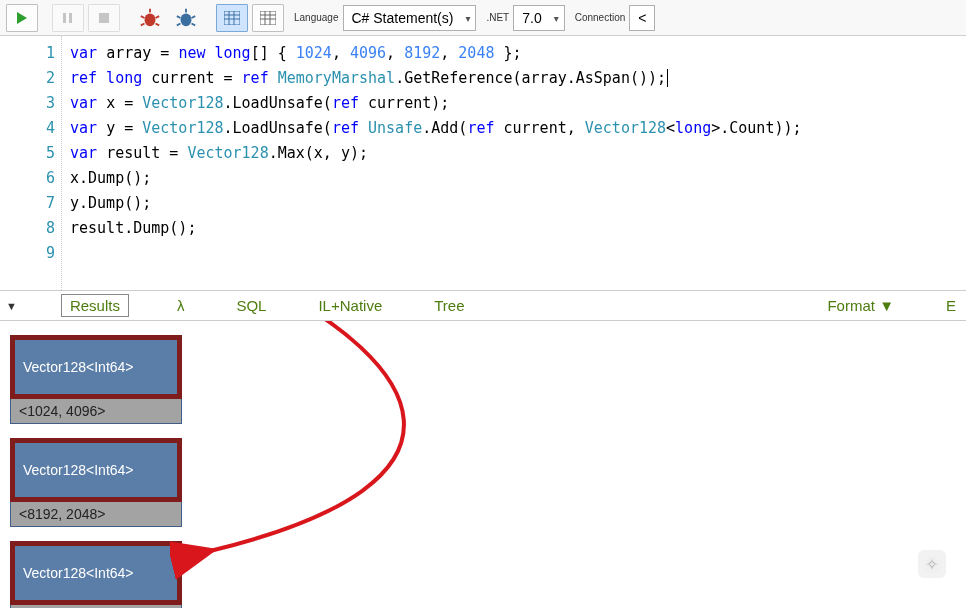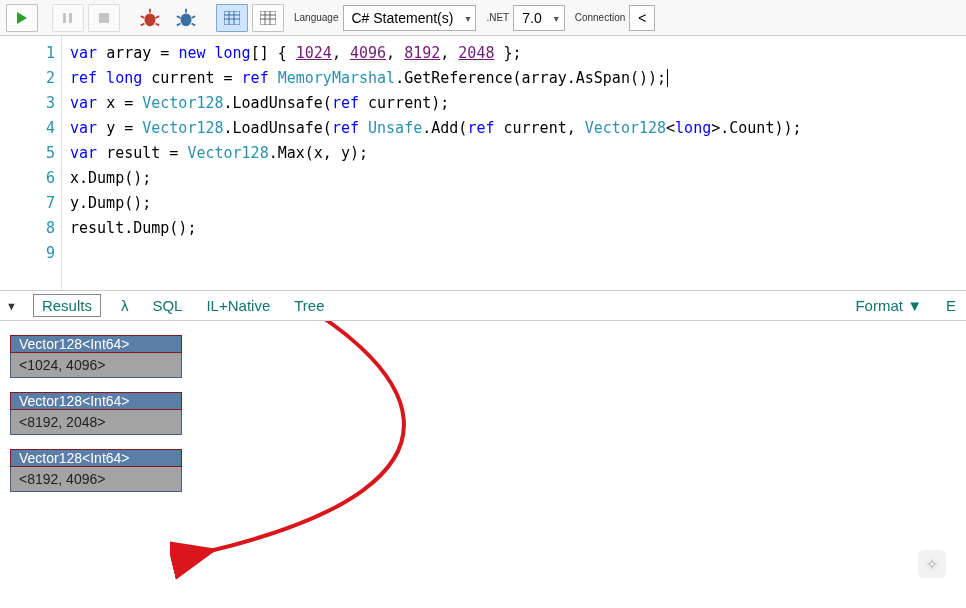--- a/index.html
+++ b/index.html
@@ -68,47 +68,47 @@
   }
   .code {
     padding: 5px 8px;
     font-family: Consolas, monospace;
     font-size: 15px;
     line-height: 25px;
     white-space: pre;
     position: relative;
   }
   .kw { color: #0000ff; }
-  .numlit { color: #701a75; text-decoration: underline; }
+  .numlit { color: #3b82f6; }
   .type { color: #2b91af; }
   .caret { border-left: 1px solid #000; margin-left:1px; }
   .tabs {
     display: flex;
     align-items: center;
     border-bottom: 1px solid #ccc;
     height: 30px;
     padding: 0 6px;
     gap: 16px;
     font-size: 15px;
   }
-  .tabs .tab { color: #0f766e; padding: 3px 4px; }
+  .tabs .tab { color: #4d7c0f; padding: 3px 4px; margin-left: 28px; }
   .tabs .tab.active { border: 1px solid #888; background: #fff; padding: 2px 8px; }
   .tabs .tri { font-size: 11px; color: #333; }
   .tabs .spacer { flex: 1; }
   .results {
     padding: 14px 10px;
     font-size: 14px;
     position: relative;
   }
   .vecblock { margin-bottom: 14px; width: 172px; }
   .vechead {
     background: #5b7ea8;
     color: #fff;
-    padding: 0 8px;
-    border: 1px solid #7f1d1d;
+    padding: 19px 8px;
+    border: 5px solid #7f1d1d;
     font-size: 14px;
   }
   .vecbody {
     border: 1px solid #3d5f88;
     border-top: none;
     background: #a3a3a3;
     padding: 4px 8px;
     font-size: 14px;
     color: #222;
   }

